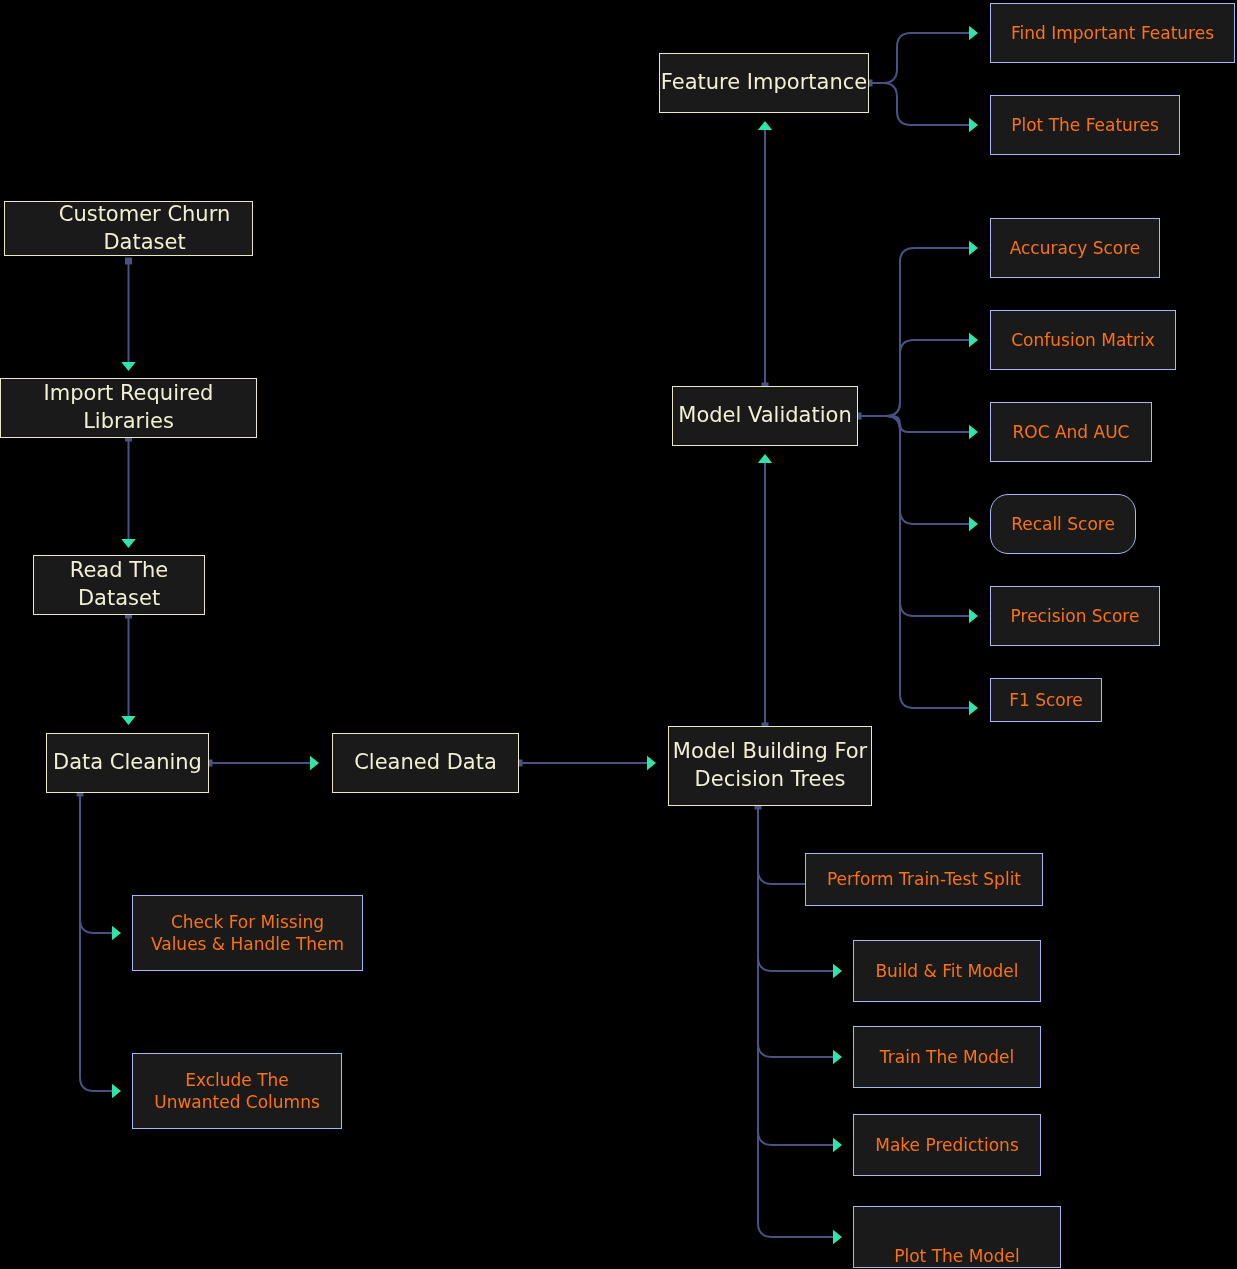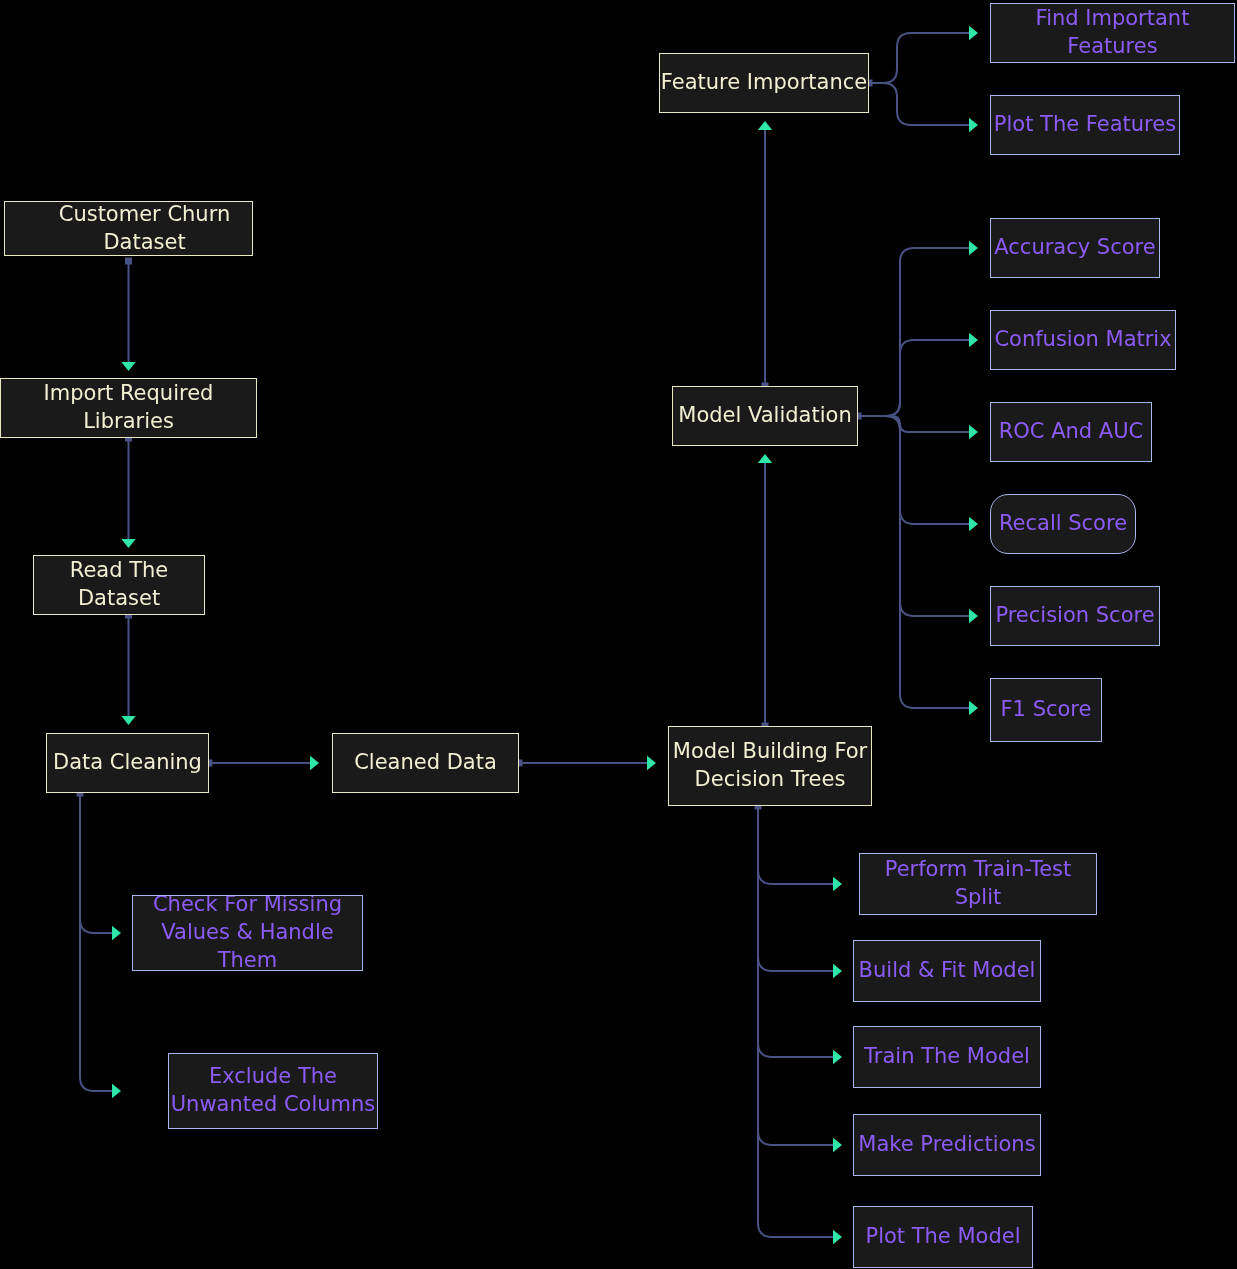--- a/index.html
+++ b/index.html
@@ -39,22 +39,22 @@
     white-space: pre-line;
     overflow: hidden;
   }
   .node.primary {
     border: 1px solid #ebe8c6;
     color: #f2efd2;
     font-size: 21px;
   }
   .node.leaf {
     border: 1px solid #aab6ef;
-    color: #8b5cf6;
-    font-size: 21px;
+    color: #f97316;
+    font-size: 17px;
   }
   .edge-line {
     fill: none;
     stroke: #4a5183;
     stroke-width: 2;
   }
   .edge-arrow {
     fill: #2fe6a8;
     stroke: none;
   }
@@ -167,34 +167,34 @@
         <polygon points="842,1237 833,1229.8 833,1244.2" class="edge-arrow"></polygon>
       </g>
     </svg>
   <div id="nodes">
       <div class="node primary" style="left: 4px; top: 201px; width: 249px; height: 55px; padding-left: 32px;"><span>Customer Churn Dataset</span></div>
       <div class="node primary" style="left: 0px; top: 378px; width: 257px; height: 60px;"><span>Import Required Libraries</span></div>
       <div class="node primary" style="left: 33px; top: 555px; width: 172px; height: 60px;"><span>Read The Dataset</span></div>
       <div class="node primary" style="left: 46px; top: 733px; width: 163px; height: 60px;"><span>Data Cleaning</span></div>
       <div class="node leaf" style="left: 132px; top: 895px; width: 231px; height: 76px;"><span>Check For Missing
 Values &amp; Handle Them</span></div>
-      <div class="node leaf" style="left: 132px; top: 1053px; width: 210px; height: 76px; margin-left: 36px;"><span>Exclude The
+      <div class="node leaf" style="left: 132px; top: 1053px; width: 210px; height: 76px;"><span>Exclude The
 Unwanted Columns</span></div>
       <div class="node primary" style="left: 332px; top: 733px; width: 187px; height: 60px;"><span>Cleaned Data</span></div>
       <div class="node primary" style="left: 668px; top: 726px; width: 204px; height: 80px;"><span>Model Building For
 Decision Trees</span></div>
-      <div class="node leaf" style="left: 859px; top: 853px; width: 238px; height: 62px; text-align: center;"><span>Perform Train-Test Split</span></div>
+      <div class="node leaf" style="left: 805px; top: 853px; width: 238px; height: 53px; text-align: center;"><span>Perform Train-Test Split</span></div>
       <div class="node leaf" style="left: 853px; top: 940px; width: 188px; height: 62px; align-items: center;"><span>Build &amp; Fit Model</span></div>
       <div class="node leaf" style="left: 853px; top: 1026px; width: 188px; height: 62px;"><span>Train The Model</span></div>
       <div class="node leaf" style="left: 853px; top: 1114px; width: 188px; height: 62px;"><span>Make Predictions</span></div>
-      <div class="node leaf" style="left: 853px; top: 1206px; width: 180px; height: 62px;"><span>Plot The Model</span></div>
+      <div class="node leaf" style="left: 853px; top: 1206px; width: 208px; height: 62px; align-items: flex-end;"><span>Plot The Model</span></div>
       <div class="node primary" style="left: 672px; top: 386px; width: 186px; height: 60px;"><span>Model Validation</span></div>
       <div class="node leaf" style="left: 990px; top: 218px; width: 170px; height: 60px;"><span>Accuracy Score</span></div>
       <div class="node leaf" style="left: 990px; top: 310px; width: 186px; height: 60px;"><span>Confusion Matrix</span></div>
       <div class="node leaf" style="left: 990px; top: 402px; width: 162px; height: 60px;"><span>ROC And AUC</span></div>
       <div class="node leaf" style="left: 990px; top: 494px; width: 146px; height: 60px; border-radius: 18px;"><span>Recall Score</span></div>
       <div class="node leaf" style="left: 990px; top: 586px; width: 170px; height: 60px;"><span>Precision Score</span></div>
-      <div class="node leaf" style="left: 990px; top: 678px; width: 112px; height: 64px;"><span>F1 Score</span></div>
+      <div class="node leaf" style="left: 990px; top: 678px; width: 112px; height: 44px;"><span>F1 Score</span></div>
       <div class="node primary" style="left: 659px; top: 53px; width: 210px; height: 60px;"><span>Feature Importance</span></div>
       <div class="node leaf" style="left: 990px; top: 3px; width: 245px; height: 60px;"><span>Find Important Features</span></div>
       <div class="node leaf" style="left: 990px; top: 95px; width: 190px; height: 60px;"><span>Plot The Features</span></div>
     </div>
 </div>
 
 </body></html>

